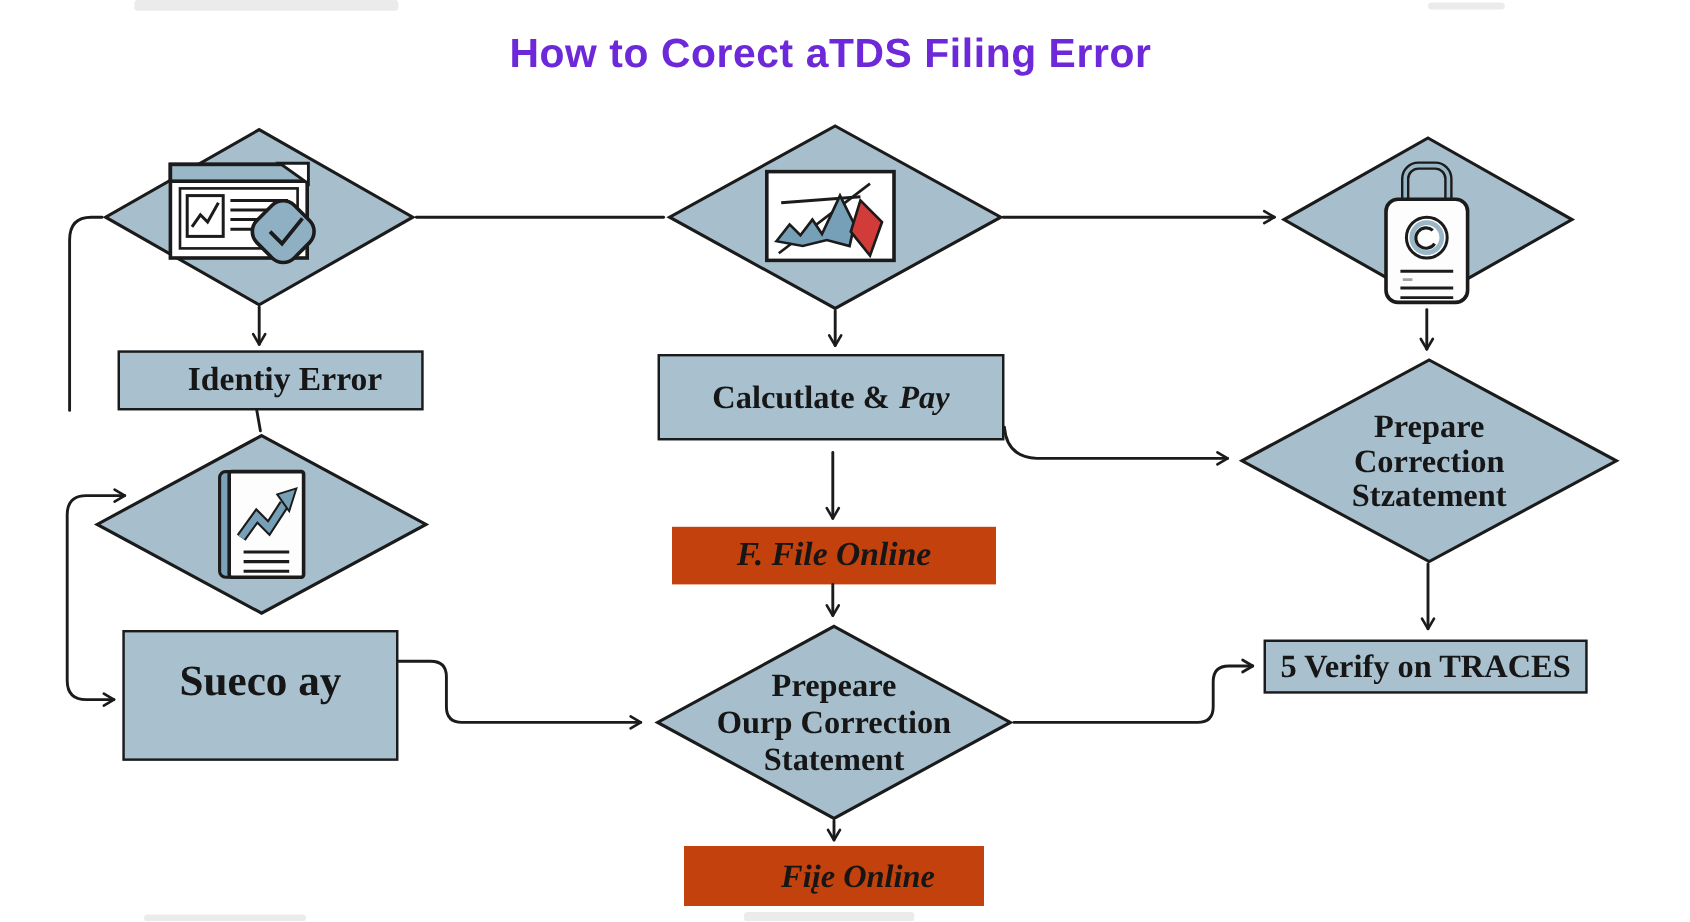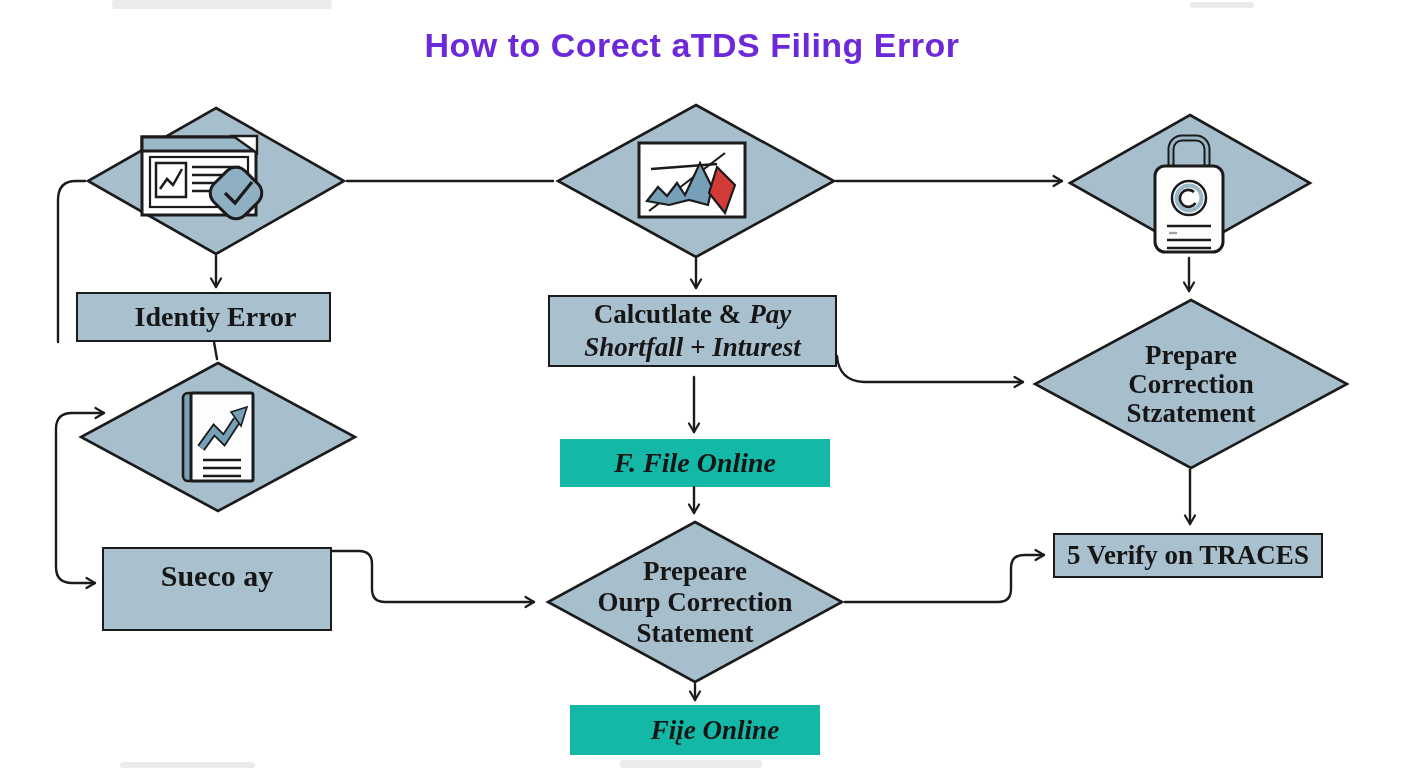--- a/index.html
+++ b/index.html
@@ -8,21 +8,21 @@
   .title{position:absolute;top:26px;left:0;width:1384px;text-align:center;
          font-family:"Liberation Sans",sans-serif;font-weight:bold;font-size:34px;
          color:#6d28d9;letter-spacing:.5px;}
   .diamond{position:absolute;}
   .diamond svg{display:block;}
   .dlabel{position:absolute;inset:0;display:flex;flex-direction:column;align-items:center;
           justify-content:center;text-align:center;font-weight:bold;font-size:27px;}
   .box{position:absolute;display:flex;flex-direction:column;align-items:center;justify-content:center;
        text-align:center;font-weight:bold;background:#a9c1ce;border:2.5px solid #1b1b1b;
        box-sizing:border-box;}
-  .box.soft{border:none;background:#14b8a6;}
+  .box.soft{border:none;background:#c2410c;}
   .row{display:flex;flex-direction:row;gap:8px;justify-content:center;}
   .it{font-style:italic;}
   .icon{position:absolute;}
   #wires{position:absolute;left:0;top:0;pointer-events:none;}
   .artifact{position:absolute;background:#ebebeb;border-radius:3px;}
 </style>
 </head>
 <body>
 
 <div class="canvas">
@@ -127,37 +127,36 @@
       <rect x="12" y="3" width="62" height="88" rx="2" fill="#fdfdfd" stroke="#1b1b1b" stroke-width="3"></rect>
       <polyline points="22,58 35,40 45,50 58,30" fill="none" stroke="#1b1b1b" stroke-width="9"></polyline>
       <polyline points="22,58 35,40 45,50 58,30" fill="none" stroke="#76a0b8" stroke-width="5.5"></polyline>
       <polygon points="52,22 68,17 62,36" fill="#76a0b8" stroke="#1b1b1b" stroke-width="1.6"></polygon>
       <line x1="24" y1="70" x2="62" y2="70" stroke="#1b1b1b" stroke-width="2.6"></line>
       <line x1="24" y1="78" x2="62" y2="78" stroke="#1b1b1b" stroke-width="2.6"></line>
       <line x1="24" y1="86" x2="62" y2="86" stroke="#1b1b1b" stroke-width="2.6"></line>
     </svg>
   </div>
 
-  <div class="box" style="left:76px;top:292px;width:255px;height:50px;font-size:28px;padding-left:24px;">
+  <div class="box" style="left:98px;top:292px;width:255px;height:50px;font-size:28px;padding-left:24px;">
     <span>Identiy Error</span>
   </div>
 
   <div class="box" style="left:548px;top:295px;width:289px;height:72px;font-size:27px;line-height:33px;">
     <span class="row">
       <span>Calcutlate &amp;</span>
       <span class="it">Pay</span>
     </span>
-    <span class="it">Shortfall + Inturest</span>
   </div>
 
   <div class="box soft it" style="left:560px;top:439px;width:270px;height:48px;font-size:28px;">
     <span>F. File Online</span>
   </div>
 
-  <div class="box" style="left:102px;top:525px;width:230px;height:84px;font-size:30px;line-height:34px;padding-bottom:26px;margin-top:22px;">
+  <div class="box" style="left:102px;top:525px;width:230px;height:109px;font-size:36px;line-height:34px;padding-bottom:26px;">
     <span>Sueco ay</span>
   </div>
 
   <div class="box" style="left:1053px;top:533px;width:270px;height:45px;font-size:27px;align-items:center;">
     <span>5 Verify on TRACES</span>
   </div>
 
   <div class="box soft it" style="left:570px;top:705px;width:250px;height:50px;font-size:27px;padding-left:40px;">
     <span>Fiįe Online</span>
   </div>

